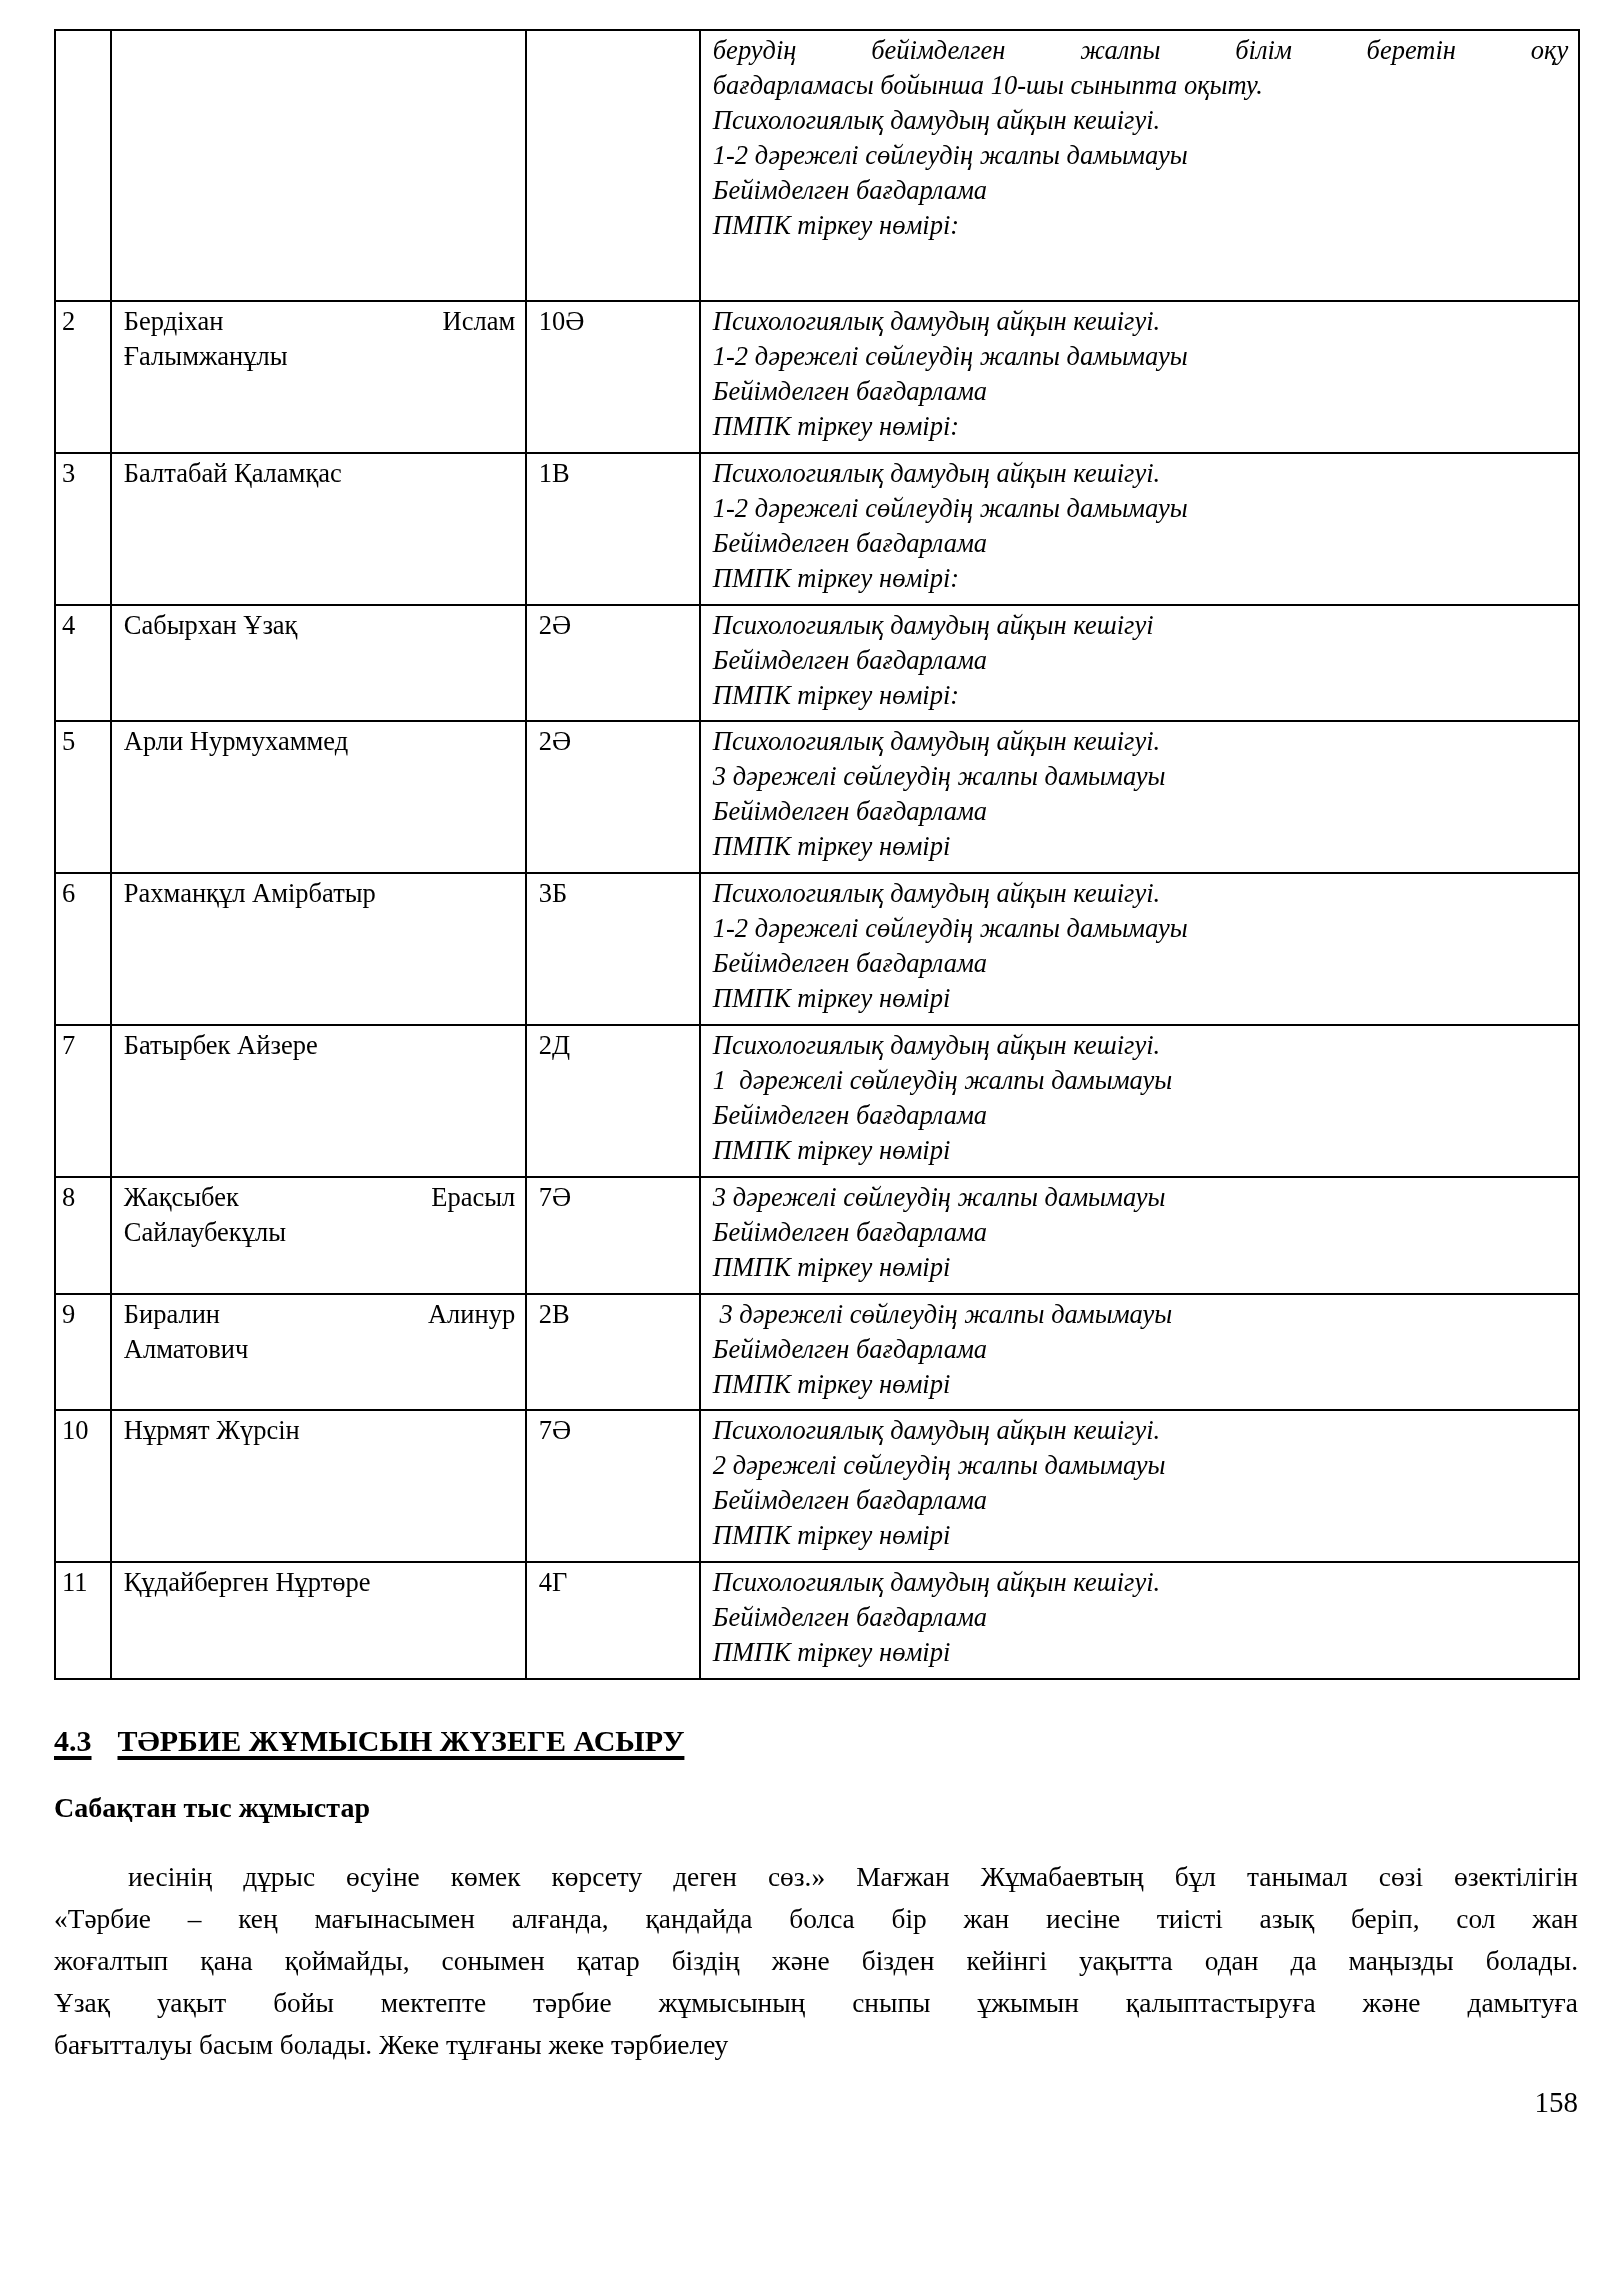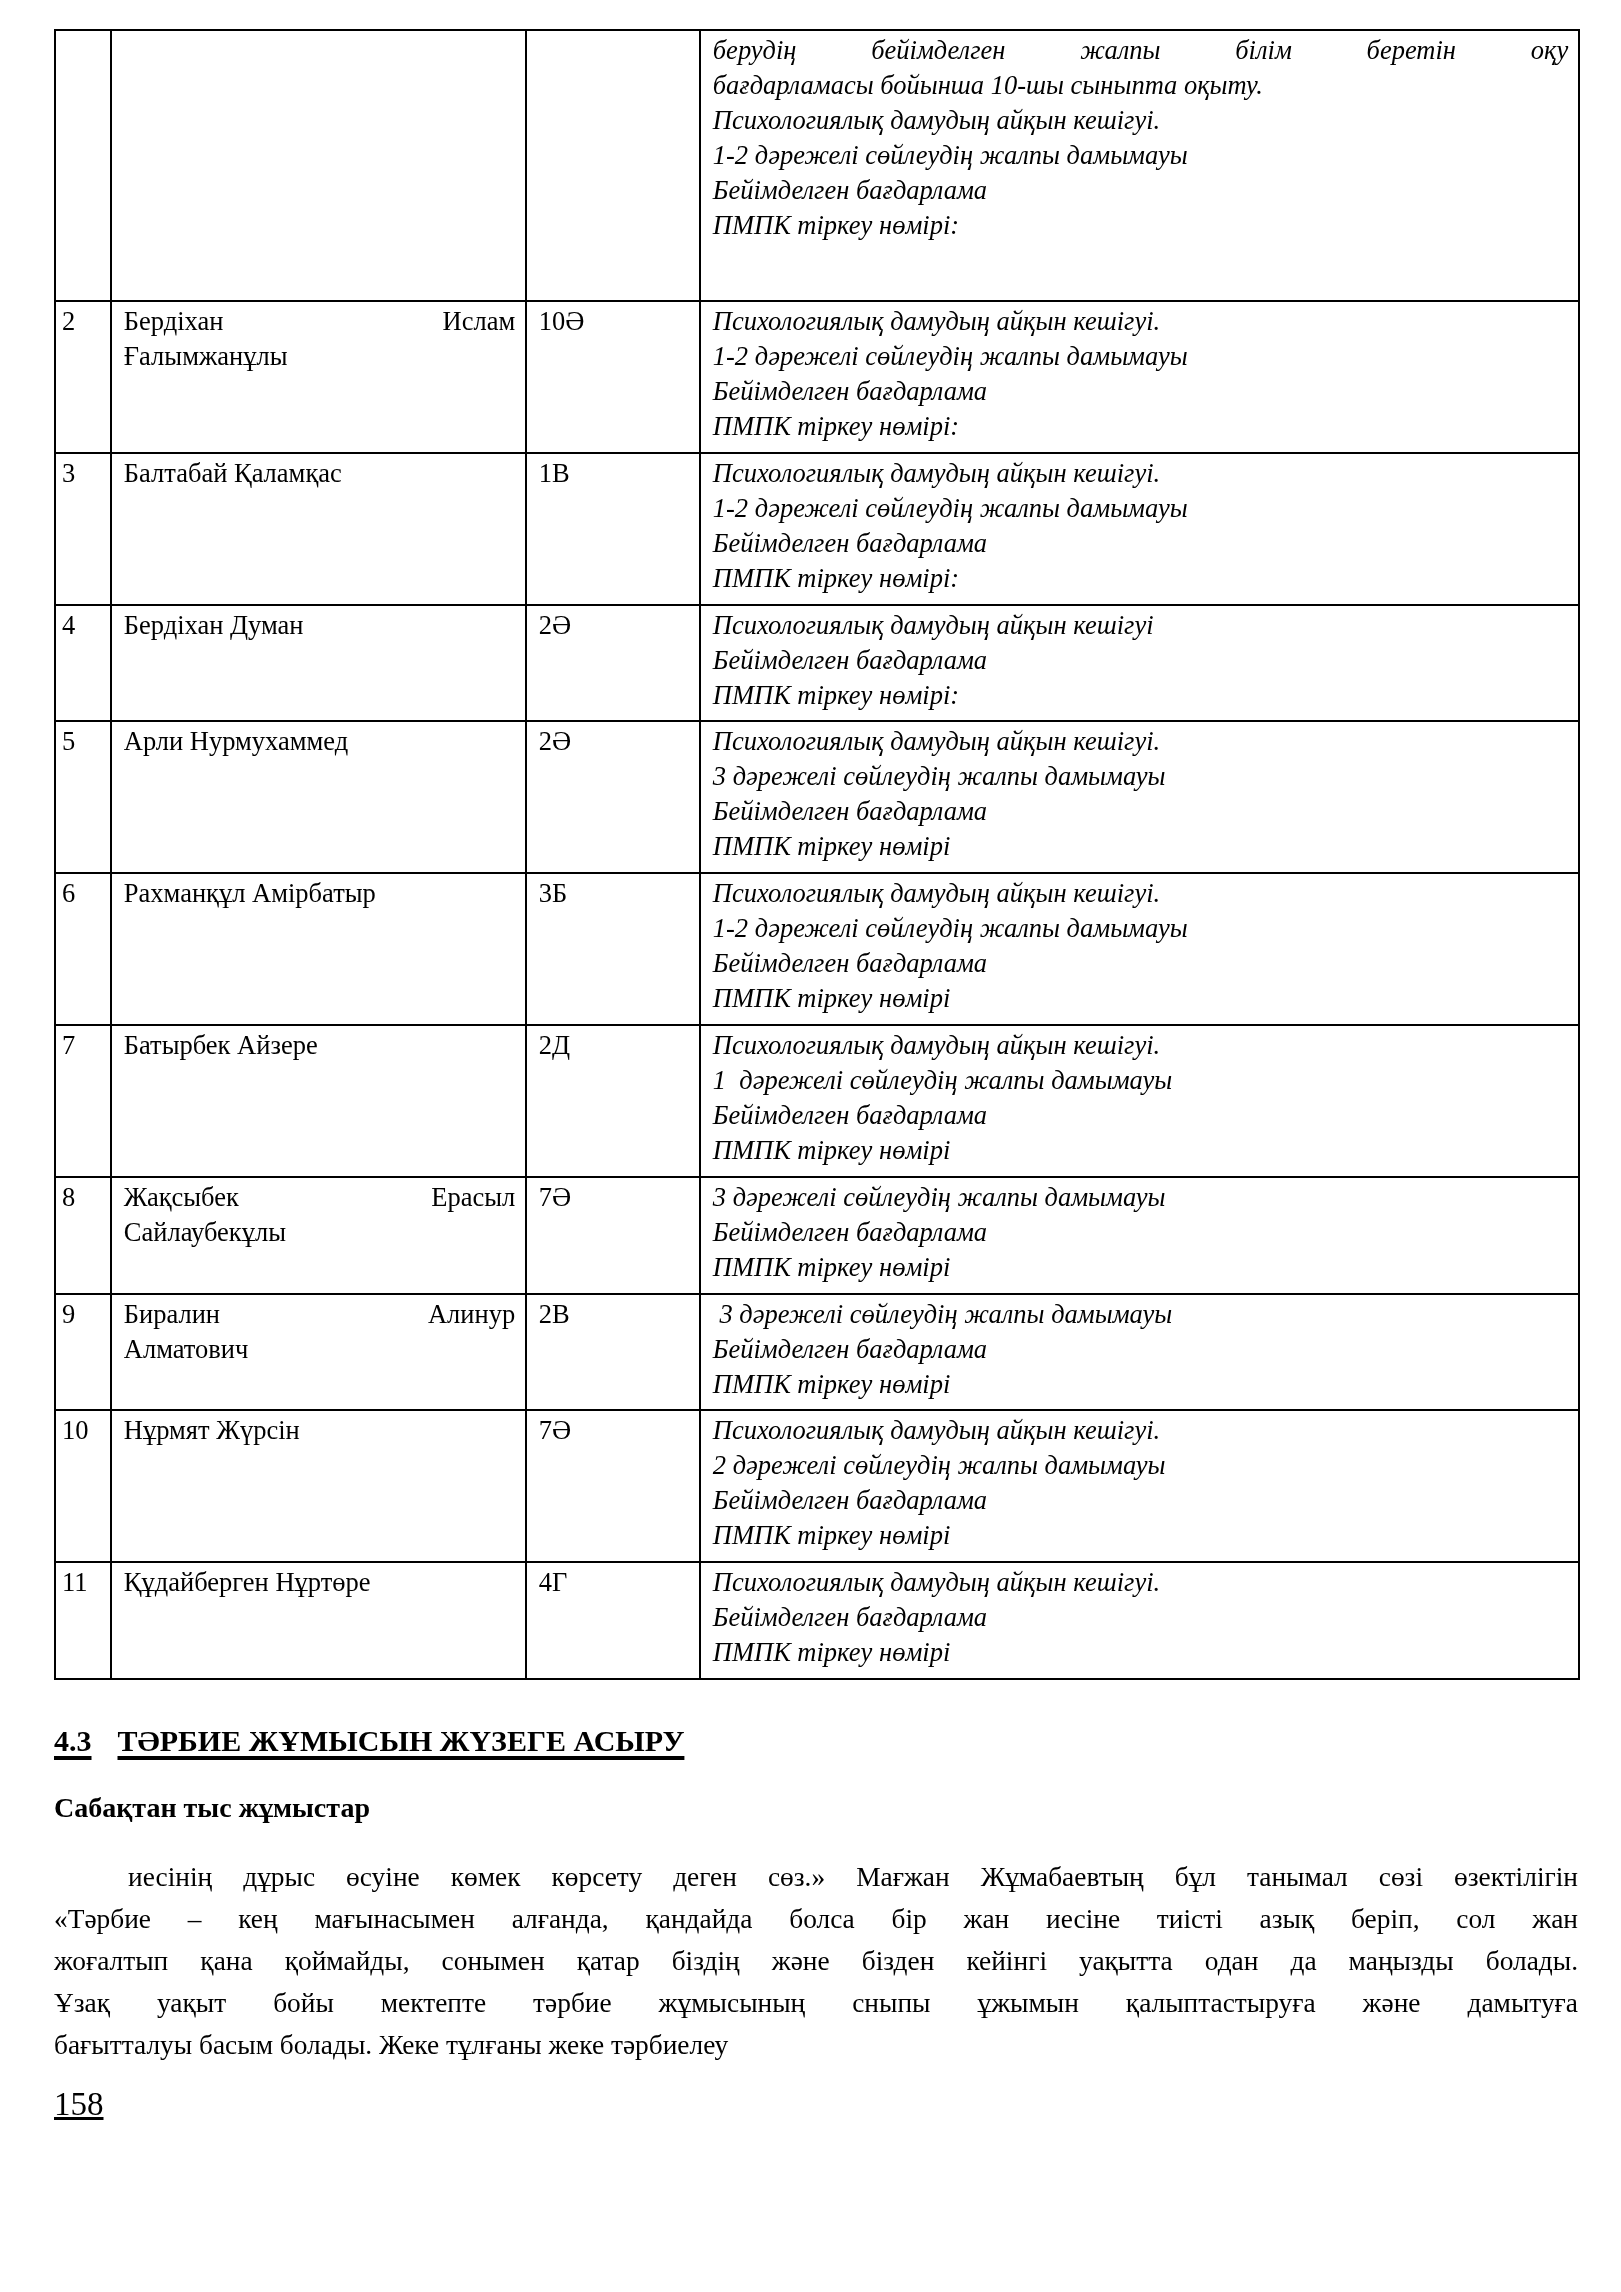--- a/index.html
+++ b/index.html
@@ -78,23 +78,22 @@
   .para .para-line {
     text-align: justify;
     text-align-last: justify;
   }
   .para .para-line:first-child { text-indent: 74px; }
   .para .para-line:last-child { text-align-last: left; }
 
   .page-number {
     margin-top: 19.6px;
     width: 1524px;
-    text-align: left;
-    font-size: 33px;
-    text-decoration: underline;
+    text-align: right;
+    font-size: 29px;
   }
 </style>
 </head>
 <body>
 
 <div class="page">
 
   <table class="doc-table">
     <colgroup>
       <col style="width:56px">
@@ -139,21 +138,21 @@
       <td class="cell-desc">
             <div class="desc-line">Психологиялық дамудың айқын кешігуі.</div>
             <div class="desc-line">1-2 дәрежелі сөйлеудің жалпы дамымауы</div>
             <div class="desc-line">Бейімделген бағдарлама</div>
             <div class="desc-line">ПМПК тіркеу нөмірі:</div>
           </td>
     </tr>
         <tr>
       <td class="cell-num">4</td>
       <td class="cell-name">
-            <div class="name-line">Бердіхан Думан</div>
+            <div class="name-line">Сабырхан Ұзақ</div>
           </td>
       <td class="cell-grade">2Ә</td>
       <td class="cell-desc">
             <div class="desc-line">Психологиялық дамудың айқын кешігуі</div>
             <div class="desc-line">Бейімделген бағдарлама</div>
             <div class="desc-line">ПМПК тіркеу нөмірі:</div>
           </td>
     </tr>
         <tr>
       <td class="cell-num">5</td>

